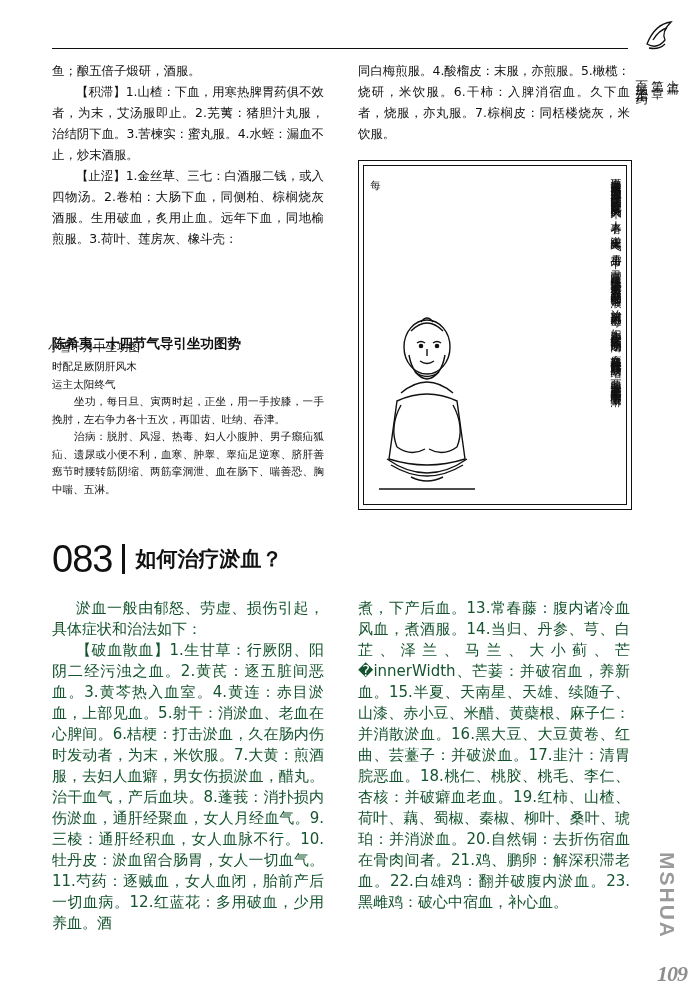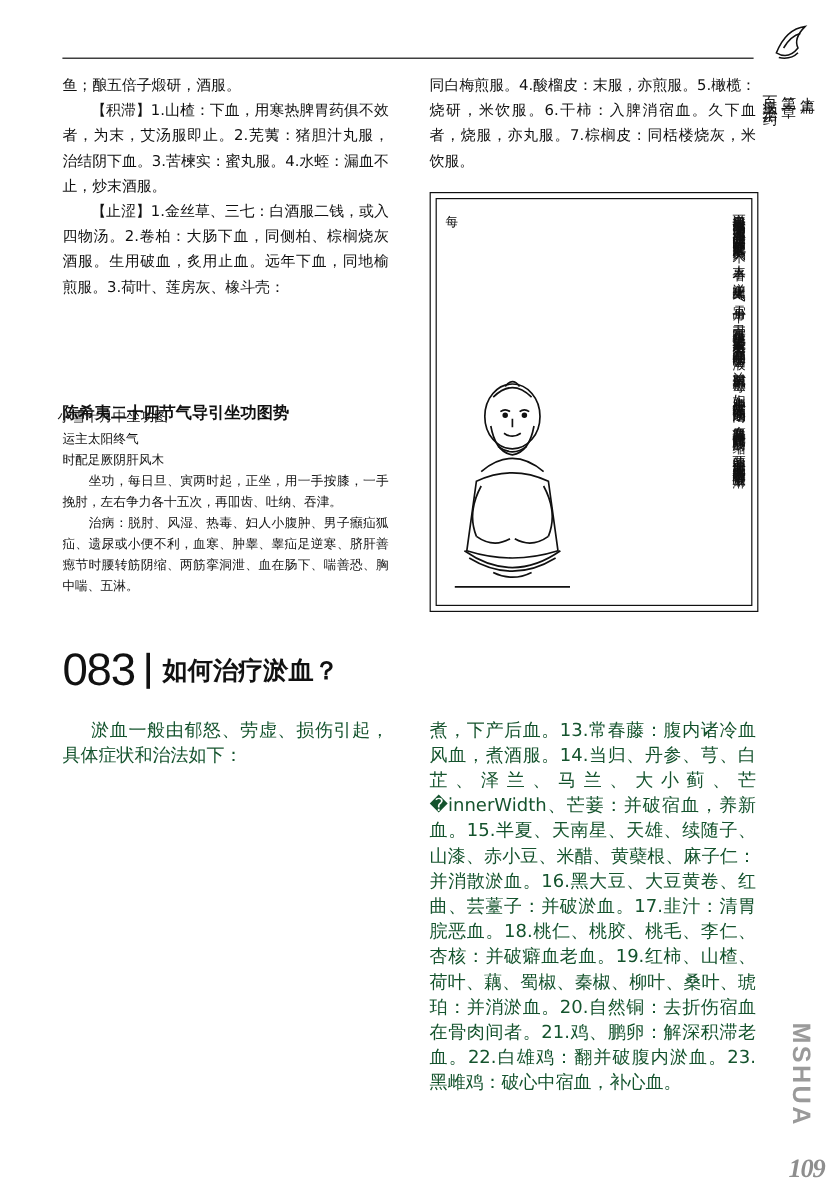--- a/index.html
+++ b/index.html
@@ -249,22 +249,22 @@
     <p class="indent2">【止涩】1.金丝草、三七：白酒服二钱，或入四物汤。2.卷柏：大肠下血，同侧柏、棕榈烧灰酒服。生用破血，炙用止血。远年下血，同地榆煎服。3.荷叶、莲房灰、橡斗壳：</p>
   </div>
 
   <div class="col col-right-top">
     <p>同白梅煎服。4.酸榴皮：末服，亦煎服。5.橄榄：烧研，米饮服。6.干柿：入脾消宿血。久下血者，烧服，亦丸服。7.棕榈皮：同栝楼烧灰，米饮服。</p>
   </div>
 
   <div class="qigong-title">陈希夷二十四节气导引坐功图势</div>
   <div class="qigong-sub">小雪十月中坐功图</div>
   <div class="qigong-body">
+    <p>时配足厥阴肝风木</p>
     <p>运主太阳终气</p>
-    <p>时配足厥阴肝风木</p>
     <p class="qi-ind">坐功，每日旦、寅两时起，正坐，用一手按膝，一手挽肘，左右争力各十五次，再吅齿、吐纳、吞津。</p>
     <p class="qi-ind">治病：脱肘、风湿、热毒、妇人小腹肿、男子㿗疝狐疝、遗尿或小便不利，血寒、肿睾、睾疝足逆寒、脐肝善瘛节时腰转筋阴缩、两筋挛洞泄、血在肠下、喘善恐、胸中喘、五淋。</p>
   </div>
 
   <div class="illus">
     <div class="illus-inner"></div>
 
     <div class="illus-vtext">逆面青目赤腰痛两肠下痛引小腹四肢满闭眩目三才灸穴配足厥阴肝风木　人事者　逆主太阳终气　小雪十月中　丑寅時正坐一手挽膝一手挽肘左右争力各三五度吐纳叩齿咽液　治腕肘风湿热毒　妇人小腹肿丈夫㿗疝狐疝遗溺闭　癃血睾胯善瘛节时腰转筋阴缩　两筋挛洞泄血在肠下喘善恐胸中喘五淋</div>
 
     <div class="illus-caption-left">每</div>
@@ -308,20 +308,21 @@
   </div>
 
   <div class="section-head">
     <span class="sec-num">083</span>
     <span class="sec-bar"></span>
     <span class="sec-title">如何治疗淤血？</span>
   </div>
 
   <div class="col-bot col-left-bot">
     <p class="indent2">淤血一般由郁怒、劳虚、损伤引起，具体症状和治法如下：</p>
+    <p class="indent2">【破血散血】1.生甘草：行厥阴、阳阴二经污浊之血。2.黄芪：逐五脏间恶血。3.黄芩热入血室。4.黄连：赤目淤血，上部见血。5.射干：消淤血、老血在心脾间。6.桔梗：打击淤血，久在肠内伤时发动者，为末，米饮服。7.大黄：煎酒服，去妇人血癖，男女伤损淤血，醋丸。治干血气，产后血块。8.蓬莪：消扑损内伤淤血，通肝经聚血，女人月经血气。9.三棱：通肝经积血，女人血脉不行。10.牡丹皮：淤血留合肠胃，女人一切血气。11.芍药：逐贼血，女人血闭，胎前产后一切血病。12.红蓝花：多用破血，少用养血。酒</p>
   </div>
 
   <div class="col-bot col-right-bot">
     <p>煮，下产后血。13.常春藤：腹内诸冷血风血，煮酒服。14.当归、丹参、芎、白芷、泽兰、马兰、大小蓟、芒�innerWidth、芒菨：并破宿血，养新血。15.半夏、天南星、天雄、续随子、山漆、赤小豆、米醋、黄蘗根、麻子仁：并消散淤血。16.黑大豆、大豆黄卷、红曲、芸薹子：并破淤血。17.韭汁：清胃脘恶血。18.桃仁、桃胶、桃毛、李仁、杏核：并破癖血老血。19.红柿、山楂、荷叶、藕、蜀椒、秦椒、柳叶、桑叶、琥珀：并消淤血。20.自然铜：去折伤宿血在骨肉间者。21.鸡、鹏卵：解深积滞老血。22.白雄鸡：翻并破腹内淤血。23.黑雌鸡：破心中宿血，补心血。</p>
   </div>
 
   <div class="edge-strip">
     <svg class="corner-mark" viewBox="0 0 34 34" xmlns="http://www.w3.org/2000/svg">
       <g fill="none" stroke="#111" stroke-width="1.3">
         <path d="M4 26 q8 -20 24 -22 q-10 10 -6 18 q-8 10 -18 4 z"></path>

